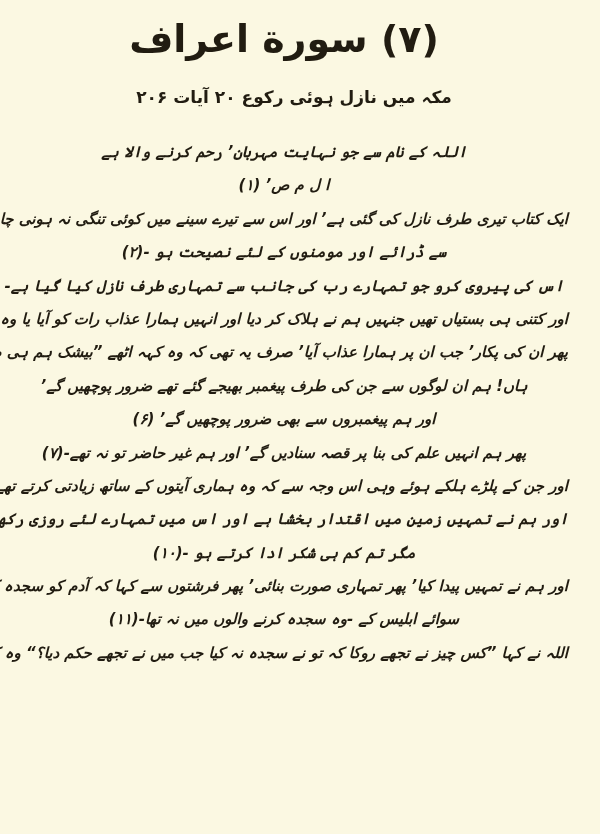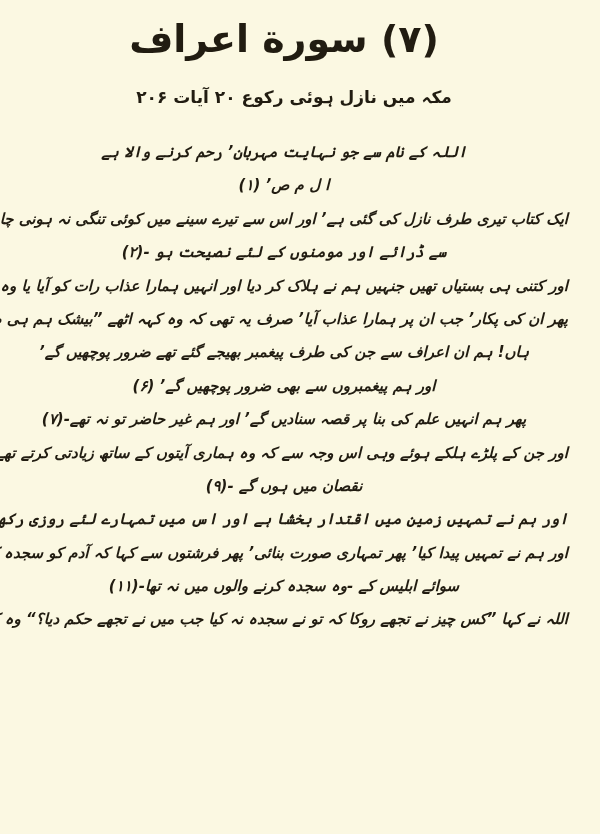--- a/index.html
+++ b/index.html
@@ -54,25 +54,26 @@
 <body style="background: rgb(251, 248, 226); color: rgb(33, 28, 17);">
 
 <div class="page" dir="rtl">
   <div class="surah-title">(۷) سورة اعراف</div>
   <div class="surah-meta">مکہ میں نازل ہوئی رکوع ۲۰ آیات ۲۰۶</div>
   <div class="body-lines">
     <div class="line">اللہ کے نام سے جو نہایت مہربان’ رحم کرنے والا ہے</div>
     <div class="line">ا ل م ص’ (۱)</div>
     <div class="line">ایک کتاب تیری طرف نازل کی گئی ہے’ اور اس سے تیرے سینے میں کوئی تنگی نہ ہونی چاہئے’ تاکہ تو اس کے ذریعے</div>
     <div class="line">سے ڈرائے اور مومنوں کے لئے نصیحت ہو -(۲)</div>
+    <div class="line">اس کی پیروی کرو جو تمہارے رب کی جانب سے تمہاری طرف نازل کیا گیا ہے-</div>
     <div class="line">اور کتنی ہی بستیاں تھیں جنہیں ہم نے ہلاک کر دیا اور انہیں ہمارا عذاب رات کو آیا یا وہ دوپہر کو سو رہے تھے -(۴)</div>
     <div class="line">پھر ان کی پکار’ جب ان پر ہمارا عذاب آیا’ صرف یہ تھی کہ وہ کہہ اٹھے ”بیشک ہم ہی ظالم تھے“ -(۵)</div>
-    <div class="line">ہاں! ہم ان اعراف سے جن کی طرف پیغمبر بھیجے گئے تھے ضرور پوچھیں گے’</div>
+    <div class="line">ہاں! ہم ان لوگوں سے جن کی طرف پیغمبر بھیجے گئے تھے ضرور پوچھیں گے’</div>
     <div class="line">اور ہم پیغمبروں سے بھی ضرور پوچھیں گے’ (۶)</div>
     <div class="line">پھر ہم انہیں علم کی بنا پر قصہ سنادیں گے’ اور ہم غیر حاضر تو نہ تھے-(۷)</div>
     <div class="line">اور جن کے پلڑے ہلکے ہوئے وہی اس وجہ سے کہ وہ ہماری آیتوں کے ساتھ زیادتی کرتے تھے’</div>
-    <div class="line">نقصان میں ہوں گے -(۹)</div>
     <div class="line">اور ہم نے تمہیں زمین میں اقتدار بخشا ہے اور اس میں تمہارے لئے روزی رکھی ہے’</div>
+    <div class="line">مگر تم کم ہی شکر ادا کرتے ہو -(۱۰)</div>
     <div class="line">اور ہم نے تمہیں پیدا کیا’ پھر تمہاری صورت بنائی’ پھر فرشتوں سے کہا کہ آدم کو سجدہ کرو’ اور انہوں نے سجدہ کیا</div>
     <div class="line">سوائے ابلیس کے -وہ سجدہ کرنے والوں میں نہ تھا-(۱۱)</div>
     <div class="line">اللہ نے کہا ”کس چیز نے تجھے روکا کہ تو نے سجدہ نہ کیا جب میں نے تجھے حکم دیا؟“ وہ کہنے لگا ”میں اس سے بہتر</div>
   </div>
 </div>
 
 </body></html>

